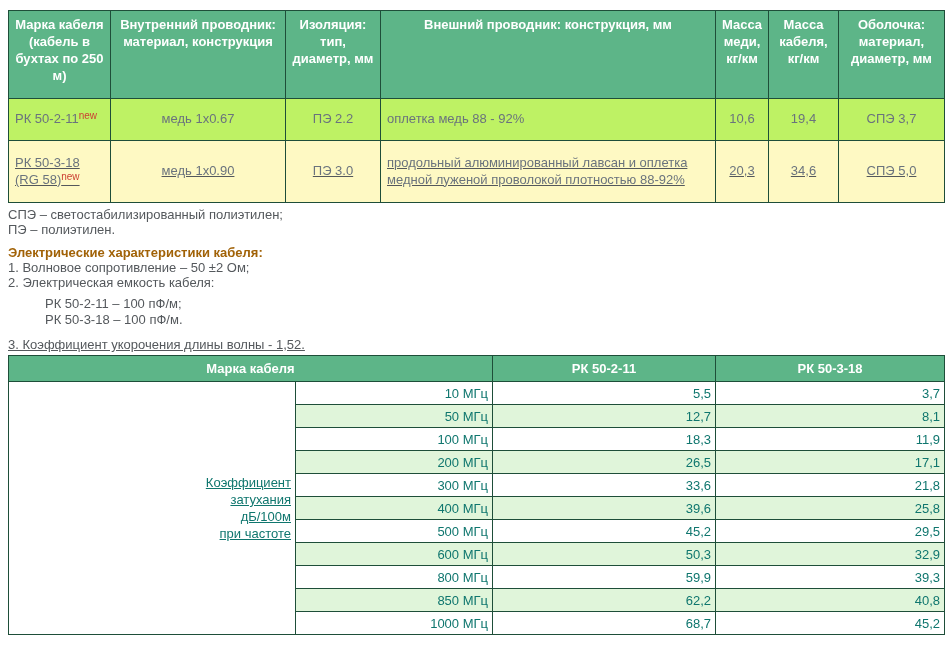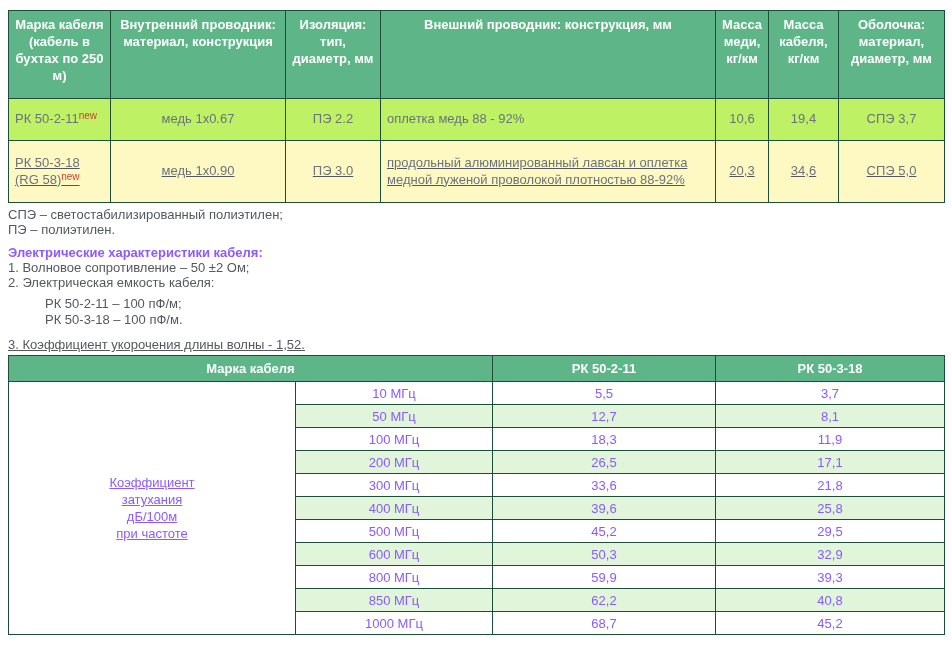--- a/index.html
+++ b/index.html
@@ -41,42 +41,42 @@
   sup.badge {
     color: #cc3f33;
     font-size: 10px;
     line-height: 0;
     vertical-align: 4px;
   }
 
   
   .notes { margin-top: 4px; font-size: 13px; line-height: 15px; color: #54585c; }
   .notes div { margin: 0; }
-  .elec-heading { margin-top: 8px; font-weight: bold; font-size: 13px; line-height: 15px; color: #8b5cf6; }
+  .elec-heading { margin-top: 8px; font-weight: bold; font-size: 13px; line-height: 15px; color: #a16207; }
   .elec-item { font-size: 13px; line-height: 15px; }
   .elec-sub { margin-top: 6px; margin-left: 37px; font-size: 13px; line-height: 16px; }
   .elec-item3 { margin-top: 9px; font-size: 13px; line-height: 15px; text-decoration: underline; }
 
   
   .att-table { margin-top: 3px; }
   .att-table thead th {
     background: #5db588;
     color: #ffffff;
     font-weight: bold;
     font-size: 13px;
     text-align: center;
     vertical-align: middle;
     padding: 2px 4px;
   }
   .att-table thead tr { height: 26px; }
   .att-table tbody tr { height: 23px; }
   .att-table td {
     font-size: 13px;
-    color: #8b5cf6;
-    text-align: center;
+    color: #0f766e;
+    text-align: right;
     vertical-align: middle;
     padding: 1px 4px;
   }
   .att-table tr.alt td { background: #e0f5da; }
   .att-table td.label-cell {
     background: #ffffff;
     white-space: pre-line;
     line-height: 17px;
     text-decoration: underline;
   }

